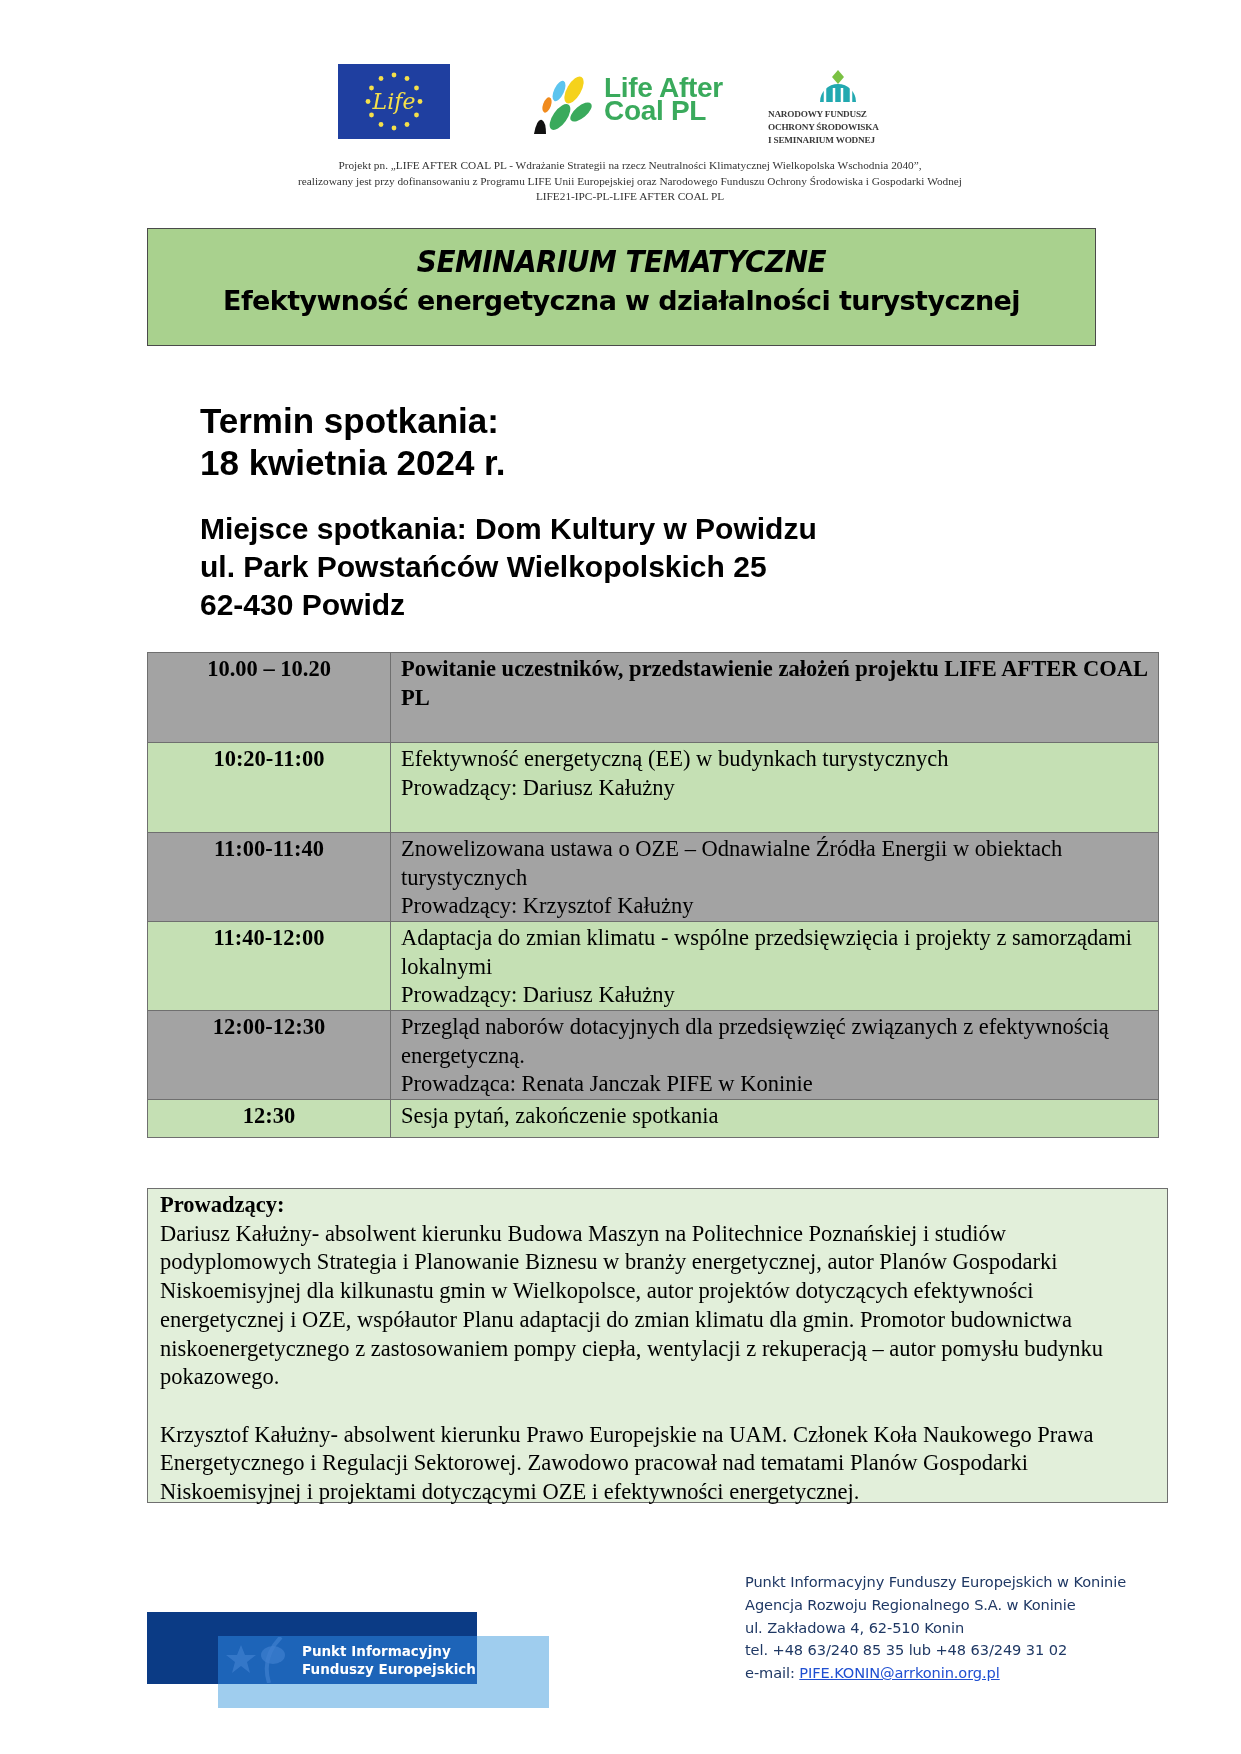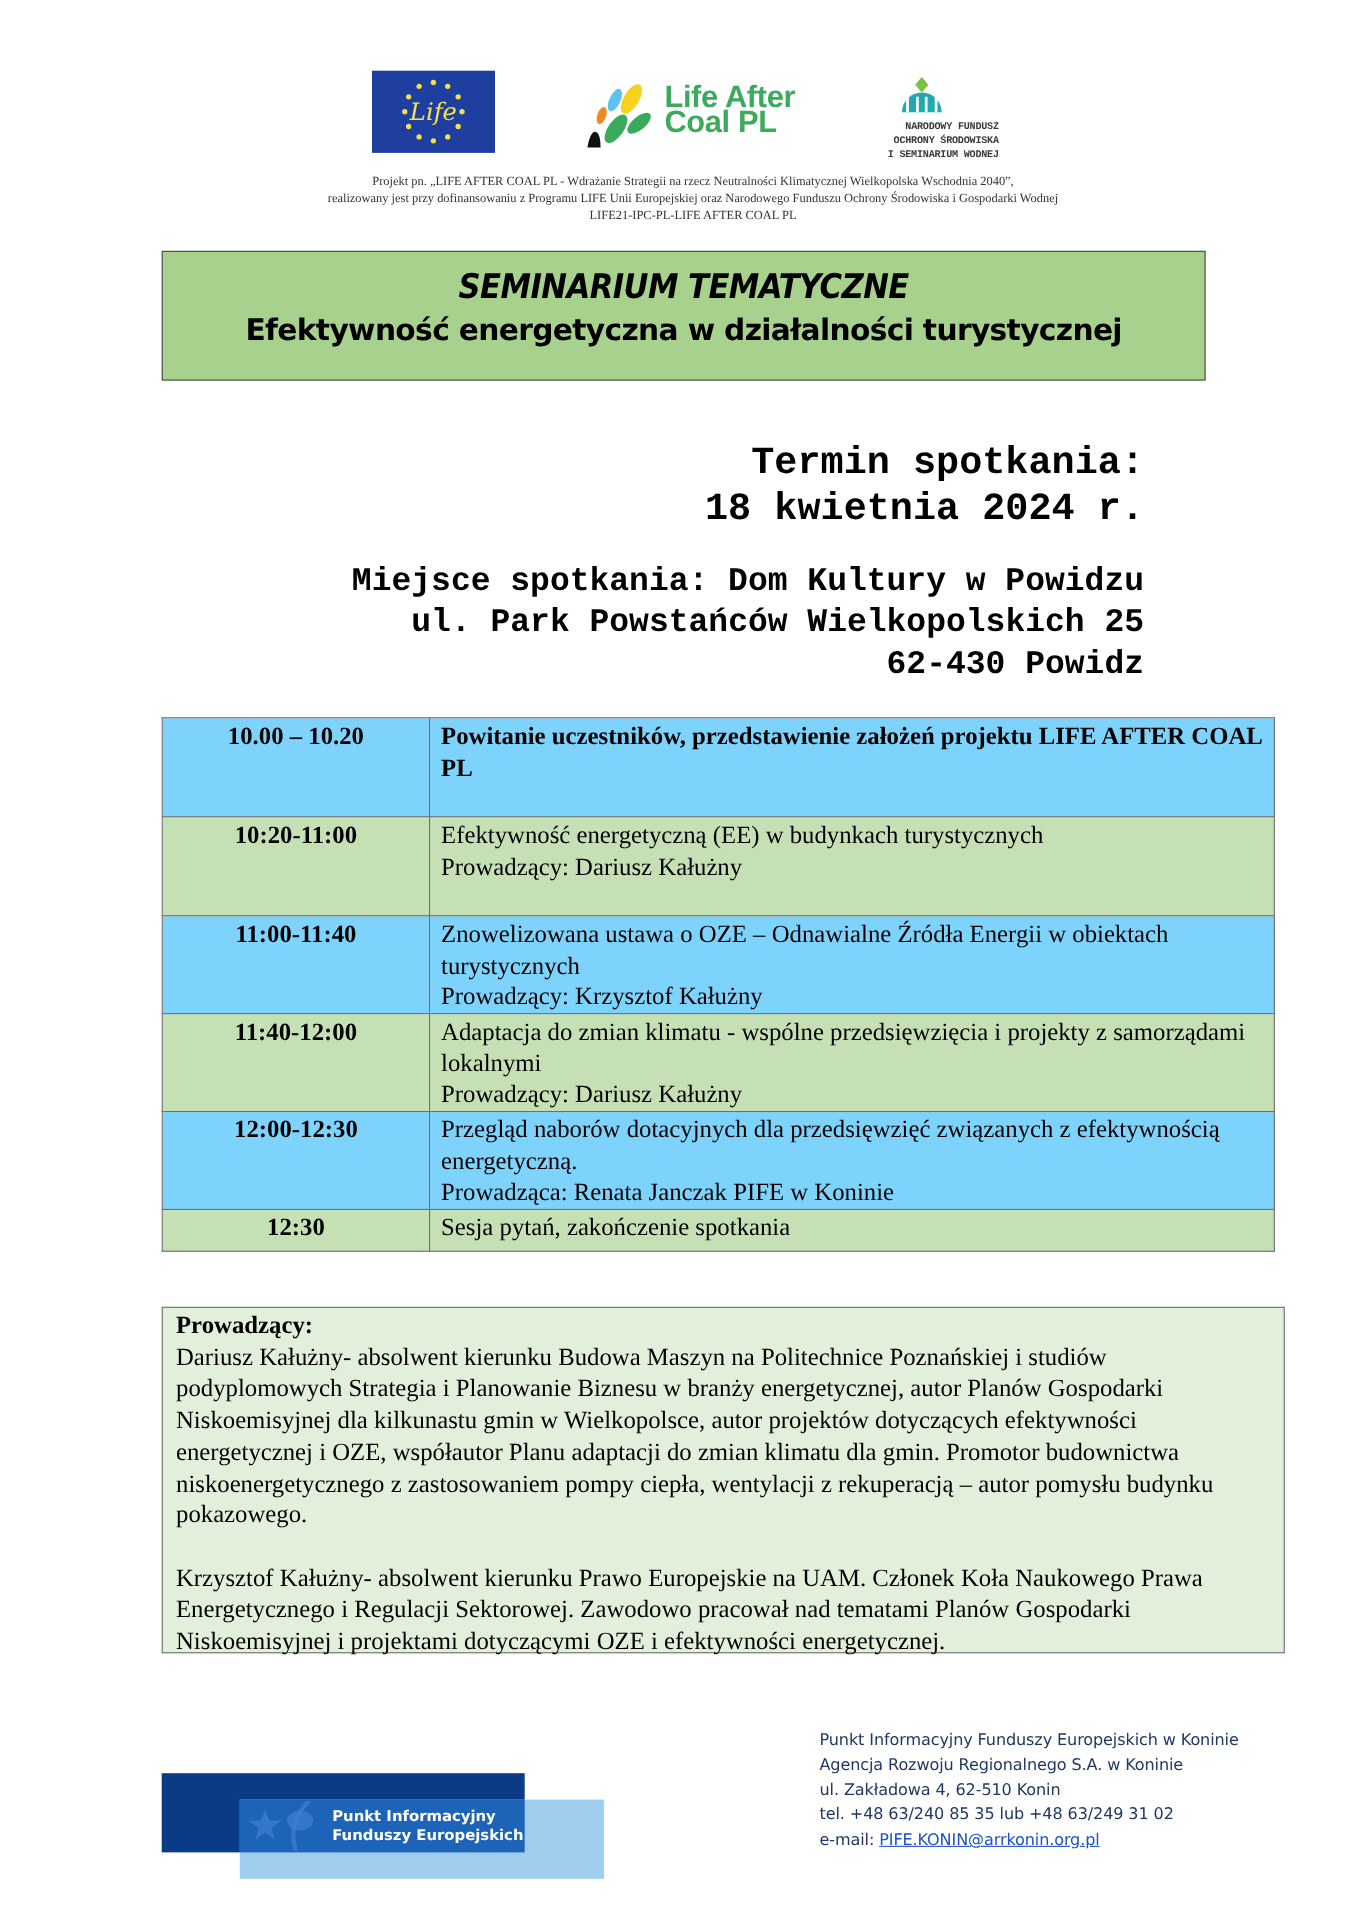--- a/index.html
+++ b/index.html
@@ -4,40 +4,40 @@
   <style>
     html, body { margin: 0; padding: 0; background: #ffffff; }
     body { width: 1241px; height: 1754px; position: relative; overflow: hidden; color: #000; }
     .abs { position: absolute; }
 
     
     #logo-life { left: 338px; top: 64px; width: 112px; height: 75px; }
     #logo-lac { left: 528px; top: 74px; width: 200px; height: 64px; }
     #logo-lac .lac-text { position: absolute; left: 76px; top: 2px; font-family: "Liberation Sans", sans-serif; font-weight: bold; color: #3aaa5c; font-size: 28px; line-height: 23px; letter-spacing: -0.3px; }
     #logo-nfos { left: 768px; top: 62px; width: 140px; height: 90px; }
-    #logo-nfos .nfos-text { position: absolute; left: 0; top: 46px; width: 140px; text-align: right; font-family: Liberation Mono, monospace; font-weight: bold; font-size: 9.2px; line-height: 13px; color: #3a3a3a; letter-spacing: -0.2px; }
+    #logo-nfos .nfos-text { position: absolute; left: 0; top: 46px; width: 140px; text-align: left; font-family: Liberation Serif, serif; font-weight: bold; font-size: 9.2px; line-height: 13px; color: #3a3a3a; letter-spacing: -0.2px; }
 
     #project-info { left: 200px; top: 158px; width: 860px; text-align: center; font-family: Liberation Serif, serif; font-size: 11.3px; line-height: 15.5px; color: #333; }
 
     
     #title-box { left: 147px; top: 228px; width: 949px; height: 118px; background: #a9d18e; border: 1.5px solid #4a4a4a; box-sizing: border-box; text-align: center; font-family: "DejaVu Sans", sans-serif; }
     #title-box .t1 { font-weight: bold; font-style: italic; font-size: 31px; margin-top: 14px; letter-spacing: -0.5px; font-stretch: condensed; }
     #title-box .t2 { font-weight: bold; font-size: 27px; margin-top: 6px; letter-spacing: -0.6px; }
 
     
-    .serif-bold { font-family: Liberation Mono, monospace; font-weight: bold; text-align: right; }
+    .serif-bold { font-family: Liberation Sans, sans-serif; font-weight: bold; text-align: left; }
     #meeting-term { left: 200px; top: 400px; width: 840px; font-size: 35px; line-height: 42px; }
     #meeting-place { left: 200px; top: 510px; width: 840px; font-size: 30px; line-height: 38px; }
 
     
     #schedule { left: 147px; top: 652px; width: 1012px; border-collapse: collapse; font-family: "Liberation Serif", serif; font-size: 22.5px; line-height: 28.5px; }
     #schedule td { border: 1.5px solid #6f6f6f; vertical-align: top; padding: 2px 10px 0 10px; }
     #schedule td.time { width: 226px; text-align: center; font-weight: bold; padding-left: 8px; padding-right: 8px; }
     #schedule tr.green td { background: #c5e0b4; }
-    #schedule tr.white td { background: #7dd3fc; }
+    #schedule tr.white td { background: #a3a3a3; }
     #schedule td.topic .bold { font-weight: bold; }
 
     
     #speakers { left: 147px; top: 1188px; width: 1021px; height: 315px; background: #e2efda; border: 1.5px solid #6f6f6f; box-sizing: border-box; padding: 2px 12px 0 12px; font-family: "Liberation Serif", serif; font-size: 22.5px; line-height: 28.7px; }
     #speakers .head { font-weight: bold; }
     #speakers p { margin: 0; }
     #speakers p.gap { margin-top: 28.7px; }
 
     
     #pife-logo { left: 147px; top: 1612px; width: 402px; height: 107px; padding-left: 16px; }

